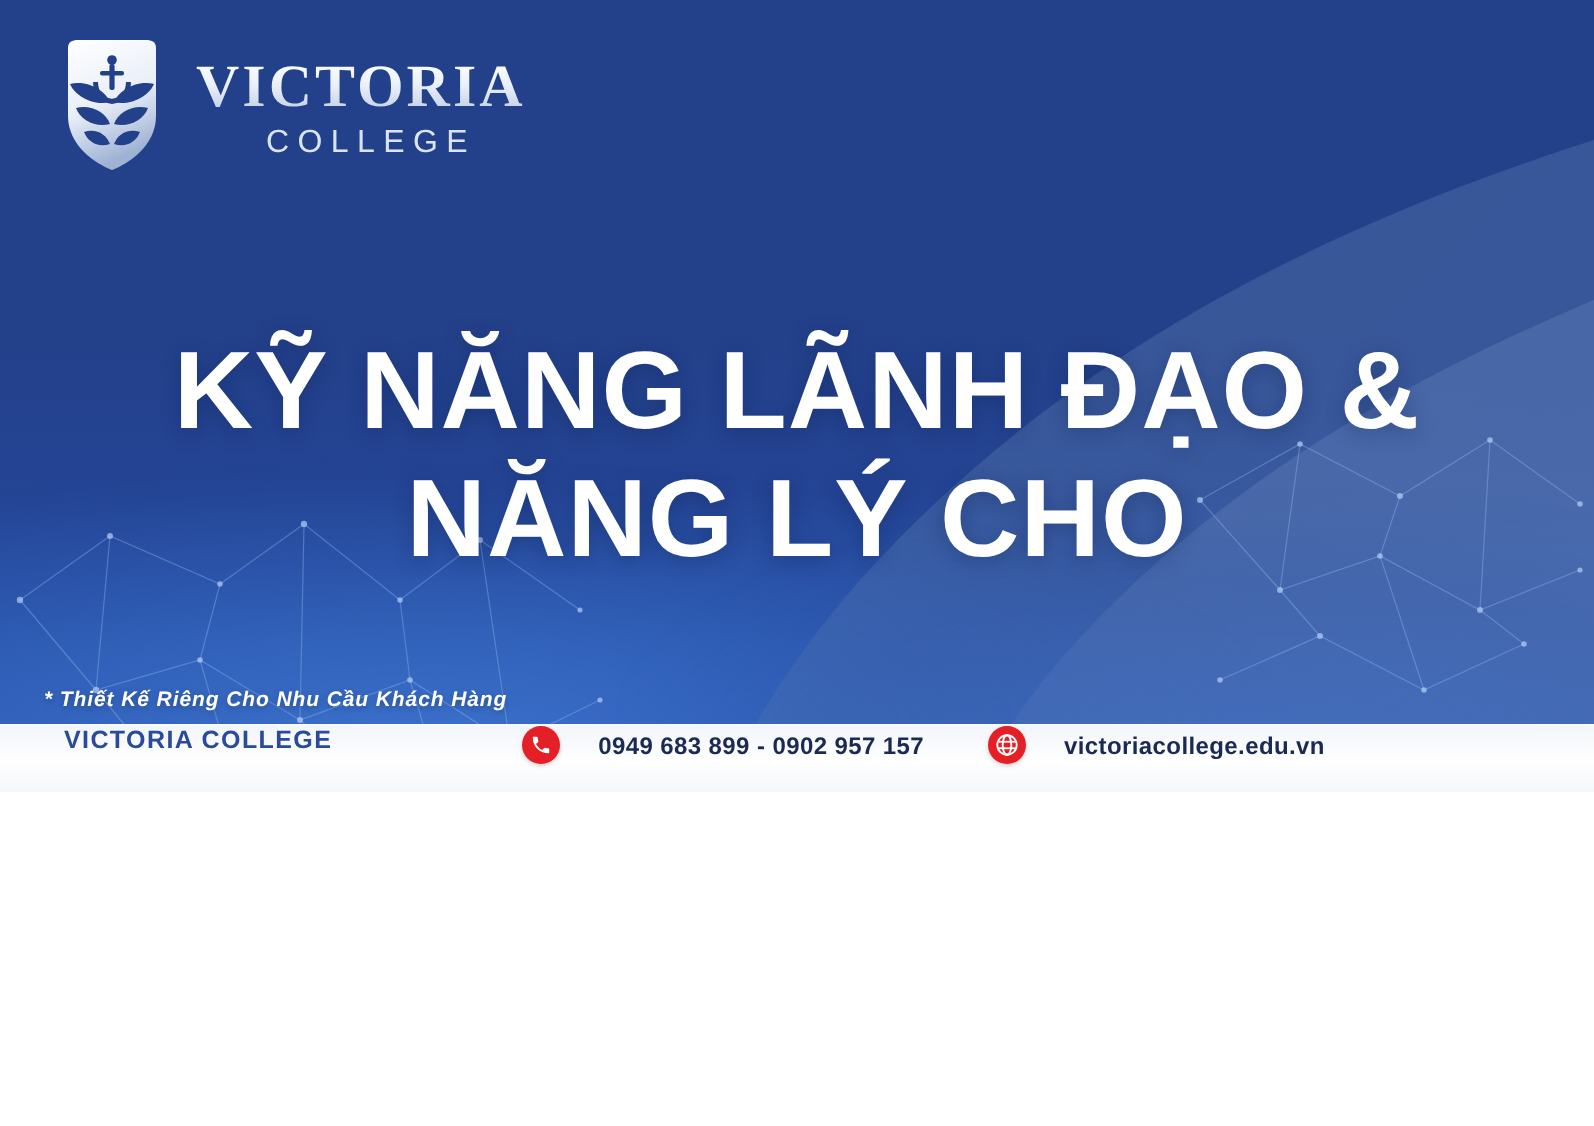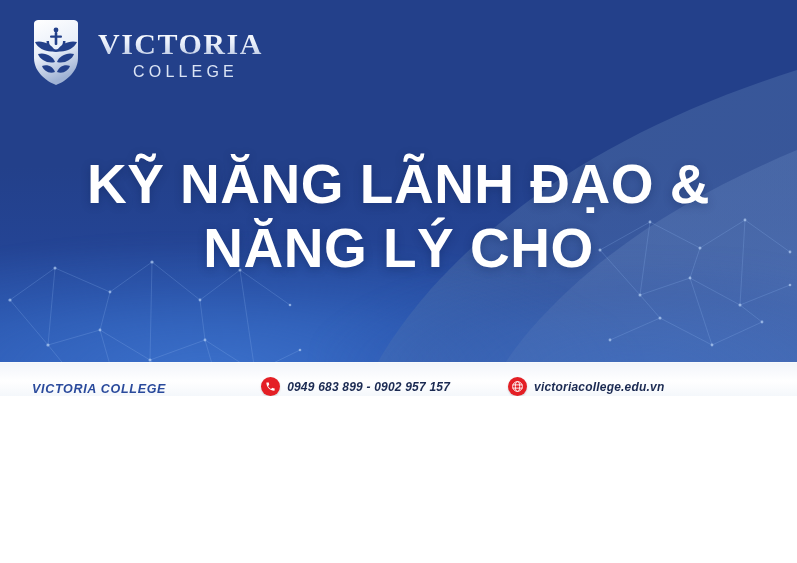--- a/index.html
+++ b/index.html
@@ -56,21 +56,21 @@
   }
   .logo-college{
     font-size:16px; font-weight:400; letter-spacing:4.2px;
     color:#dbe4f5; margin-top:5px; padding-left:2px;
     font-family:"Liberation Sans", sans-serif;
     margin-left:33px;
   }
 
   
   .headline{
-    position:absolute; left:0; right:0; top:153px;
+    position:absolute; left:0; right:0; top:164px;
     text-align:center; z-index:6;
     color:#ffffff;
     font-weight:700;
     font-size:55px;
     line-height:1.16;
     letter-spacing:0.5px;
     text-shadow:0 2px 10px rgba(10,25,70,.30);
     padding:0 40px;
   }
   .headline .ln{ display:block; white-space:nowrap; }
@@ -82,32 +82,31 @@
     font-weight:700; font-style:italic;
     letter-spacing:.45px; z-index:6;
     text-shadow:0 1px 3px rgba(0,0,0,.25);
   }
 
   
   .footer{
     position:absolute; left:0; right:0; bottom:0;
     height:34px;
     background:linear-gradient(180deg,#f2f5fa 0%,#ffffff 55%,#f4f7fb 100%);
-    display:flex; align-items:flex-end;
+    display:flex; align-items:flex-start;
     z-index:7;
     border-top:1px solid rgba(255,255,255,.35);
-    font-style:italic;
   }
   .f-brand{
     color:#2a4a9c; font-weight:700; font-size:12.5px;
     letter-spacing:.7px; margin-left:32px;
   }
-  .f-item{ display:flex; align-items:center; gap:7px; }
+  .f-item{ display:flex; align-items:center; gap:19px; }
   .f-phone{ margin-left:95px; }
-  .f-web{ margin-left:58px; }
+  .f-web{ margin-left:32px; }
   .f-text{ color:#1b2a52; font-weight:700; font-size:12px; letter-spacing:.2px; }
   .f-icon{
     width:19px; height:19px; border-radius:50%;
     background:#e41f25;
     display:flex; align-items:center; justify-content:center;
     flex:0 0 auto;
     box-shadow:0 1px 2px rgba(0,0,0,.18);
   }
   .f-icon svg{ display:block; }
 </style>
@@ -241,20 +240,21 @@
       <span class="logo-victoria">VICTORIA</span>
       <span class="logo-college">COLLEGE</span>
     </div>
   </div>
 
   <div class="headline">
     <span class="ln">KỸ NĂNG LÃNH ĐẠO &amp;</span>
     <span class="ln">NĂNG LÝ CHO</span>
   </div>
 
+  <div class="footnote">* Thiết Kế Riêng Cho Nhu Cầu Khách Hàng</div>
 
   <div class="footer">
     <span class="f-brand">VICTORIA COLLEGE</span>
 
     <span class="f-item f-phone">
       <span class="f-icon">
         <svg width="11" height="11" viewBox="0 0 24 24" fill="#ffffff">
           <path d="M6.6,10.8c1.4,2.8,3.8,5.1,6.6,6.6l2.2-2.2c0.3-0.3,0.7-0.4,1-0.2c1.1,0.4,2.4,0.6,3.6,0.6 c0.6,0,1,0.4,1,1V20c0,0.6-0.4,1-1,1C10.6,21,3,13.4,3,4c0-0.6,0.4-1,1-1h3.5c0.6,0,1,0.4,1,1c0,1.3,0.2,2.5,0.6,3.6 c0.1,0.3,0,0.7-0.2,1L6.6,10.8z"></path>
         </svg>
       </span>

